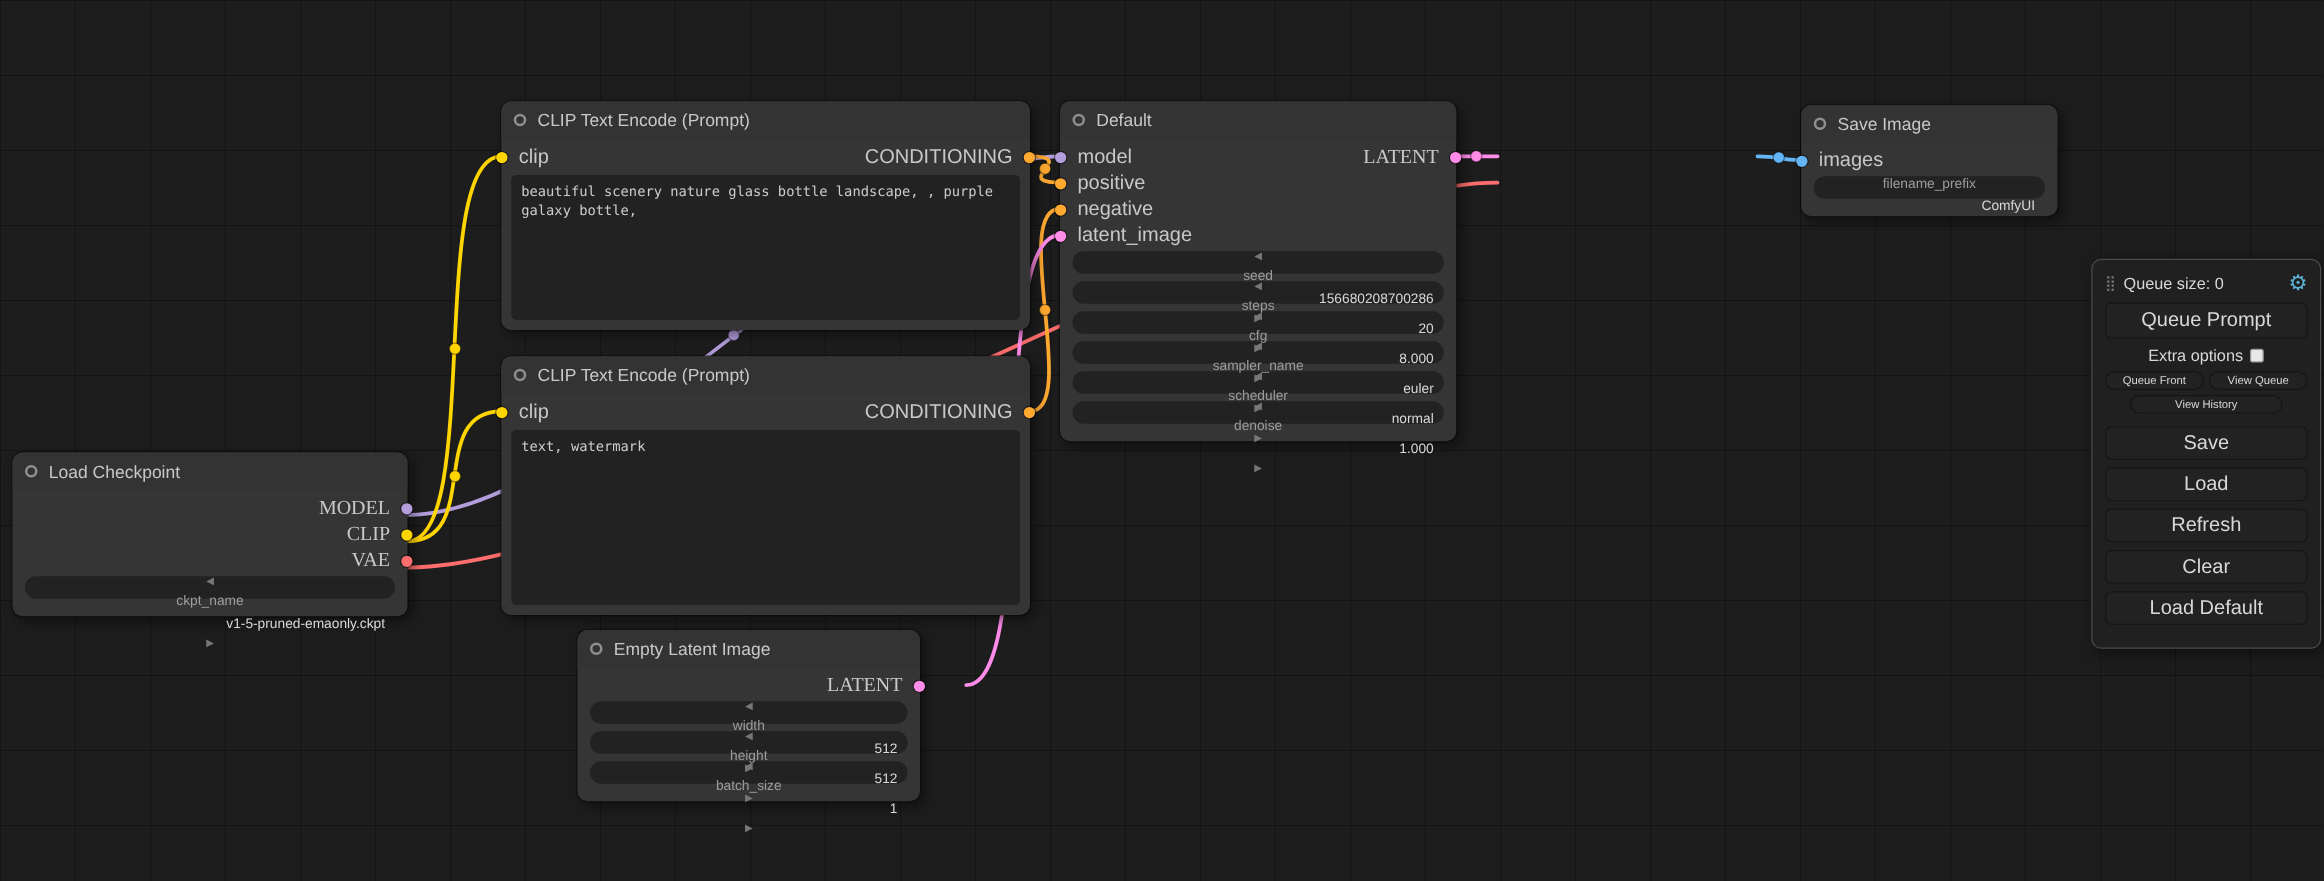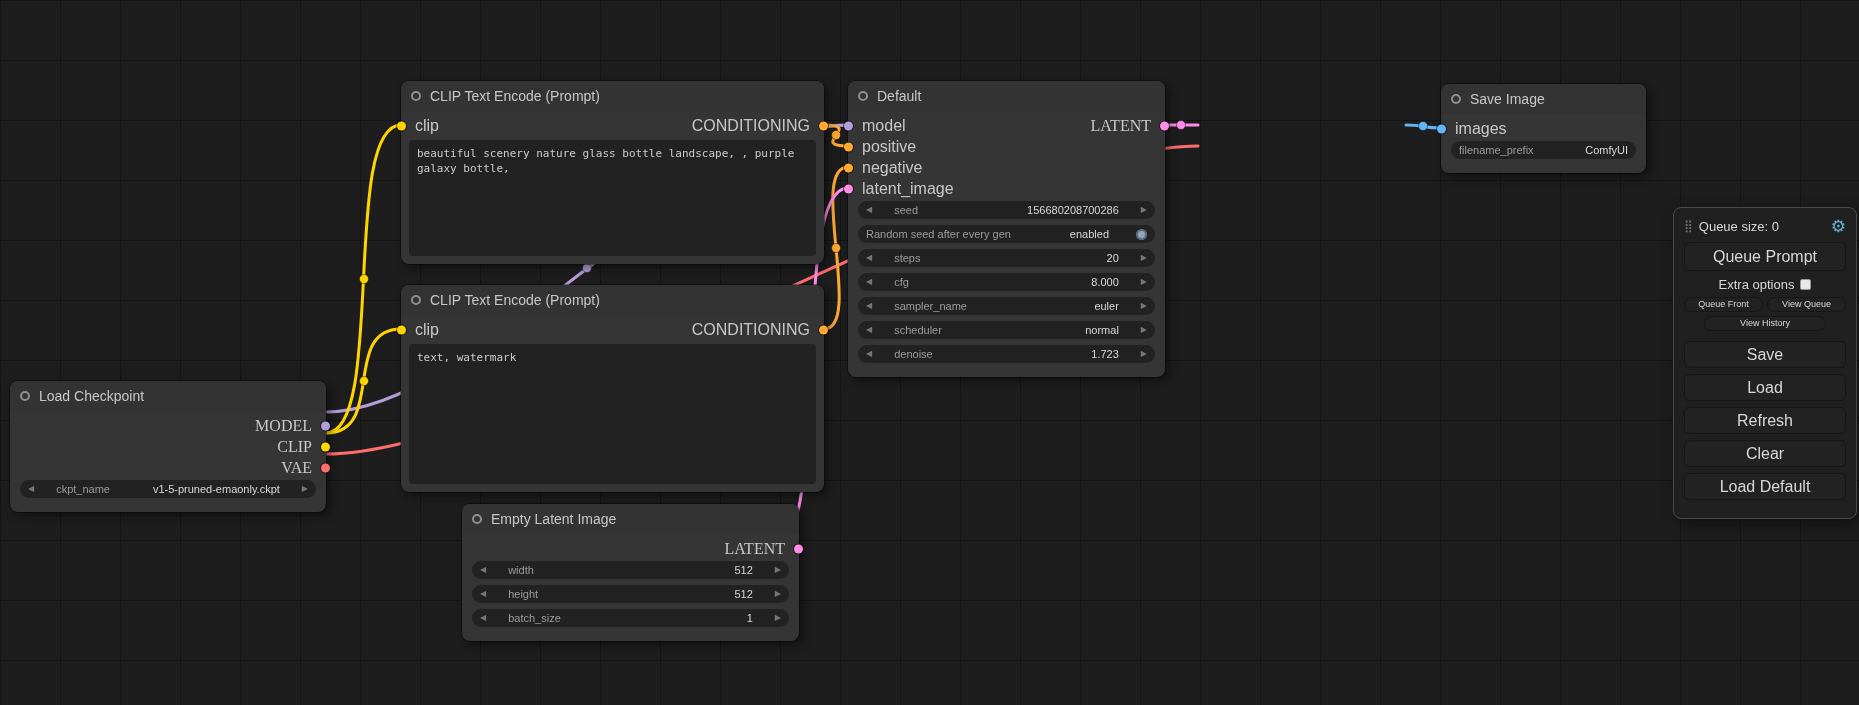--- a/index.html
+++ b/index.html
@@ -56,21 +56,21 @@
 
   .prompt-box {
     display:block; margin:4px 8px 0; width:calc(100% - 16px);
     background:#222; color:#cccccc; border:none; border-radius:4px;
     font-family:"DejaVu Sans Mono", monospace; font-size:11px; line-height:1.4;
     padding:6px 8px; resize:none; outline:none;
   }
 
   .widget {
     height:18px; margin:2px 10px 6px; background:#222; border-radius:9px;
-    display:flex; align-items:center; padding:0 8px; font-size:11px; gap:22px;
+    display:flex; align-items:center; padding:0 8px; font-size:11px; gap:6px;flex-direction:column;
   }
   .widget .arrow { color:#777; font-size:8px; line-height:1; flex:0 0 auto; }
   .widget .wlabel { color:#9c9c9c; white-space:nowrap; }
   .widget .wvalue { margin-left:auto; color:#d8d8d8; white-space:nowrap; }
   .widget .toggle-dot {
     width:11px; height:11px; border-radius:50%; margin-left:5px; flex:0 0 auto;
     box-shadow:inset 0 0 0 2px rgba(0,0,0,.35);
   }
 
   .menu {
@@ -115,21 +115,21 @@
     <circle cx="364" cy="279" r="4.5" fill="#FFD500"></circle>
     <circle cx="364" cy="381" r="4.5" fill="#FFD500"></circle>
     <circle cx="762" cy="300" r="4.5" fill="#FF6E6E"></circle>
     <circle cx="836" cy="135" r="4.5" fill="#FFA931"></circle>
     <circle cx="836" cy="248" r="4.5" fill="#FFA931"></circle>
     <circle cx="810" cy="368" r="4.5" fill="#FF8CE9"></circle>
     <circle cx="1181" cy="125" r="4.5" fill="#FF8CE9"></circle>
     <circle cx="1423" cy="126" r="4.5" fill="#64B5F6"></circle>
   </svg>
 
-  <div class="node" style="left:10px;top:381px;width:316px;">
+  <div class="node" style="left:10px;top:362px;width:316px;">
     <div class="node-title">
       <span class="collapse-dot"></span>
       <span>Load Checkpoint</span>
     </div>
     <div class="node-body">
       <div class="row out">
         <span>MODEL</span>
         <span class="port pout" style="background: rgb(179, 157, 219);"></span>
       </div>
       <div class="row out">
@@ -174,21 +174,21 @@
       <div class="row both">
         <span class="port pin" style="background: rgb(255, 213, 0);"></span>
         <span>clip</span>
         <span>CONDITIONING</span>
         <span class="port pout" style="background: rgb(255, 169, 49);"></span>
       </div>
       <textarea class="prompt-box" style="height: 140px;" spellcheck="false">text, watermark</textarea>
     </div>
   </div>
 
-  <div class="node" style="left:462px;top:504px;width:337px;">
+  <div class="node" style="left:462px;top:504px;width:274px;">
     <div class="node-title">
       <span class="collapse-dot"></span>
       <span>Empty Latent Image</span>
     </div>
     <div class="node-body">
       <div class="row out">
         <span>LATENT</span>
         <span class="port pout" style="background: rgb(255, 140, 233);"></span>
       </div>
       <div class="widget">
@@ -238,25 +238,20 @@
         <span class="port pin" style="background: rgb(255, 140, 233);"></span>
         <span>latent_image</span>
       </div>
       <div class="widget">
         <span class="arrow">◀</span>
         <span class="wlabel">seed</span>
         <span class="wvalue">156680208700286</span>
         <span class="arrow">▶</span>
       </div>
       <div class="widget">
-        <span class="wlabel">Random seed after every gen</span>
-        <span class="wvalue">enabled</span>
-        <span class="toggle-dot" style="background: rgb(142, 168, 190);"></span>
-      </div>
-      <div class="widget">
         <span class="arrow">◀</span>
         <span class="wlabel">steps</span>
         <span class="wvalue">20</span>
         <span class="arrow">▶</span>
       </div>
       <div class="widget">
         <span class="arrow">◀</span>
         <span class="wlabel">cfg</span>
         <span class="wvalue">8.000</span>
         <span class="arrow">▶</span>
@@ -269,21 +264,21 @@
       </div>
       <div class="widget">
         <span class="arrow">◀</span>
         <span class="wlabel">scheduler</span>
         <span class="wvalue">normal</span>
         <span class="arrow">▶</span>
       </div>
       <div class="widget">
         <span class="arrow">◀</span>
         <span class="wlabel">denoise</span>
-        <span class="wvalue">1.723</span>
+        <span class="wvalue">1.000</span>
         <span class="arrow">▶</span>
       </div>
     </div>
   </div>
 
 
   <div class="node" style="left:1441px;top:84px;width:205px;">
     <div class="node-title">
       <span class="collapse-dot"></span>
       <span>Save Image</span>

